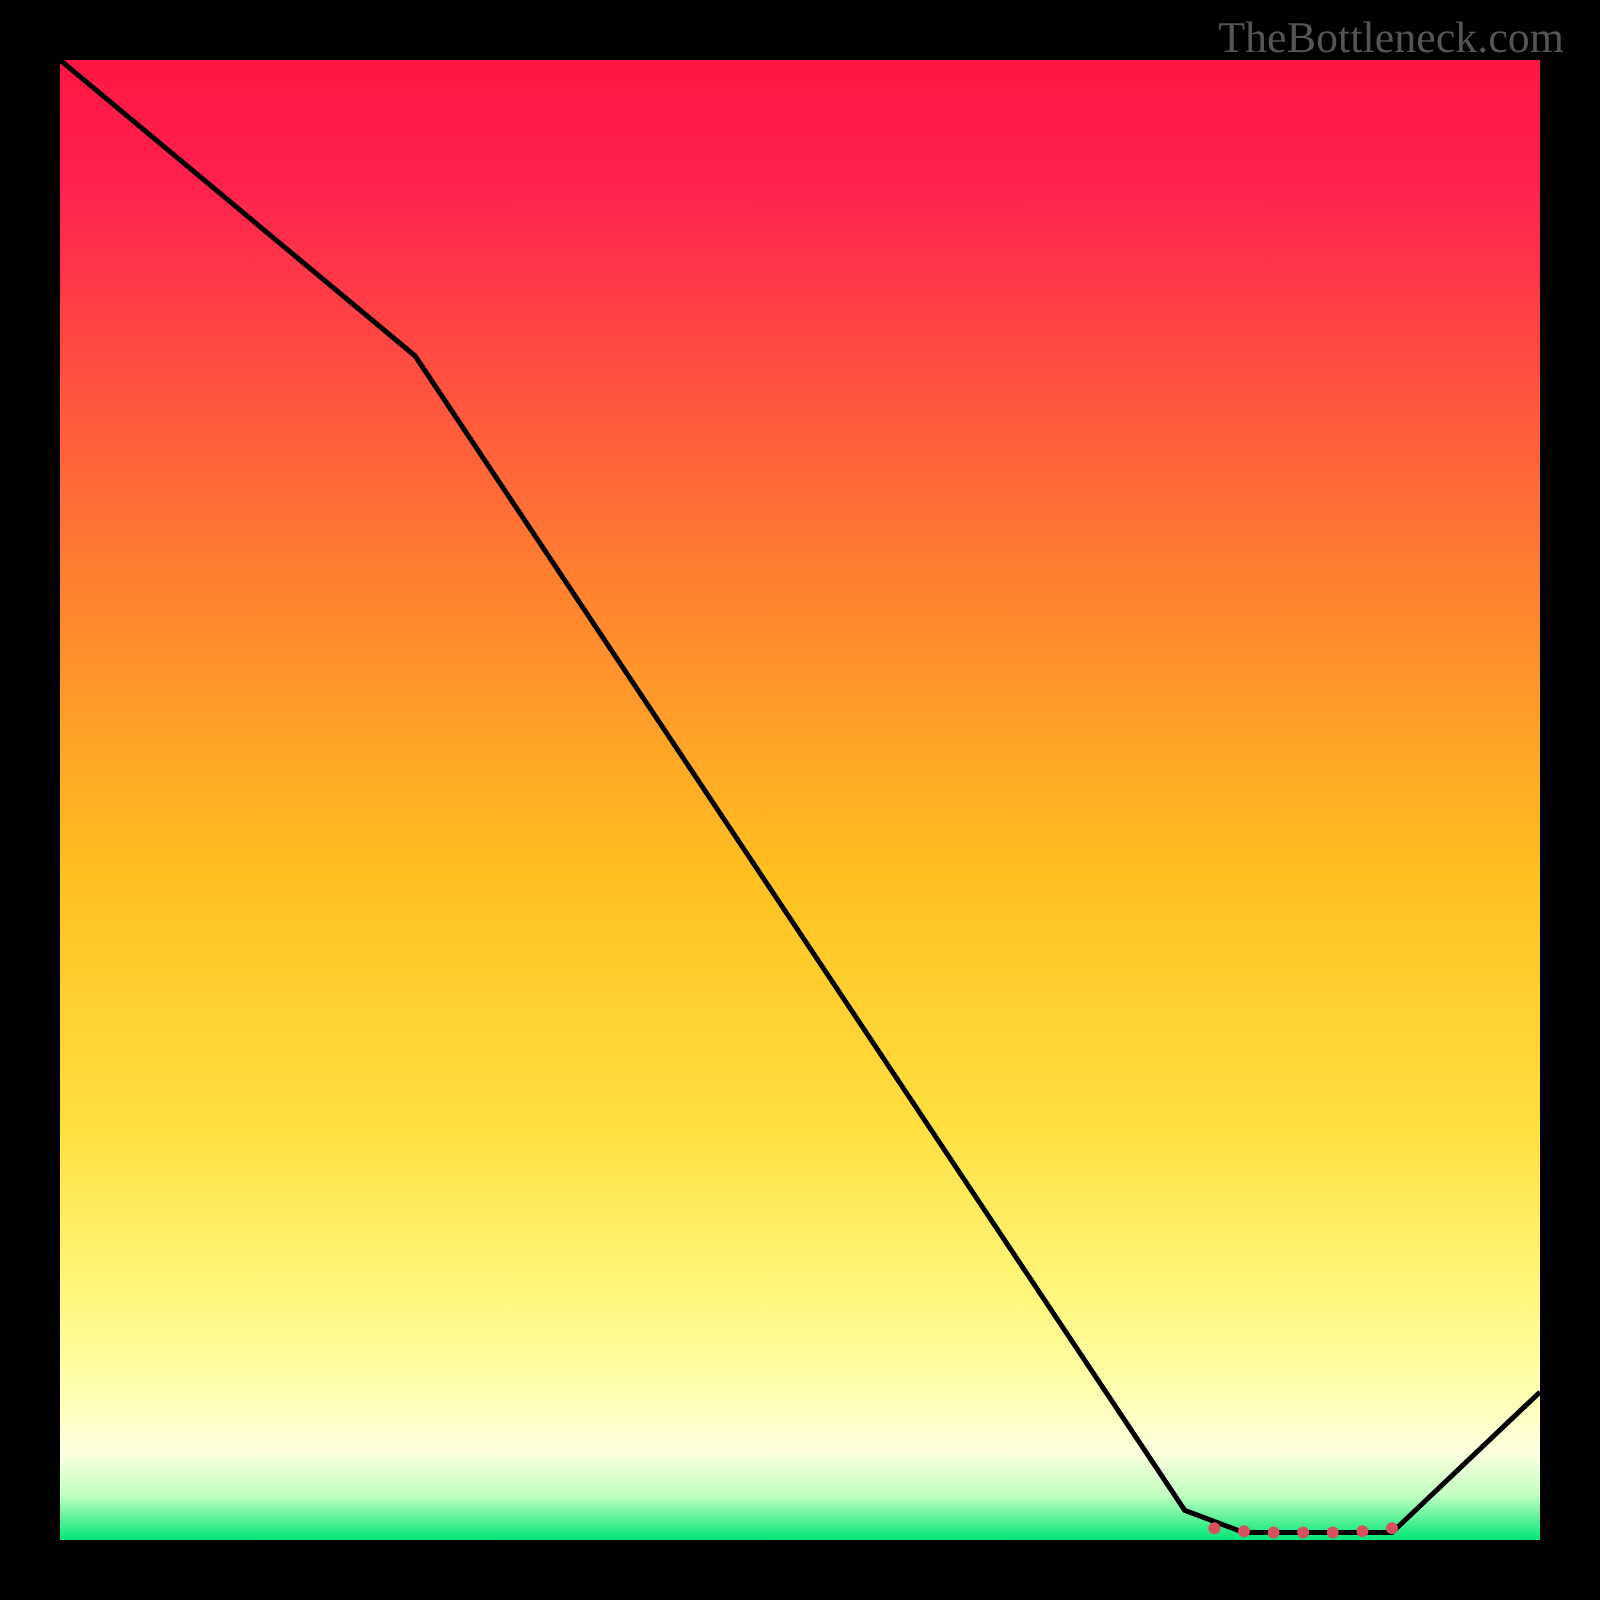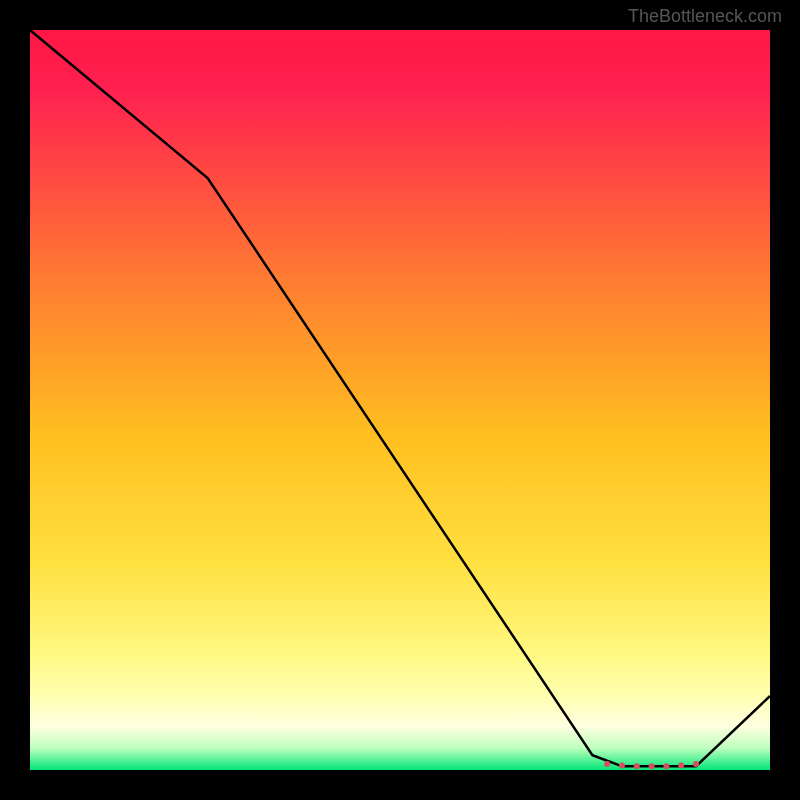--- a/index.html
+++ b/index.html
@@ -8,23 +8,24 @@
     height: 800px;
     background: #000;
     position: relative;
     font-family: Arial, sans-serif;
   }
   .watermark {
     position: absolute;
     top: 6px;
     right: 18px;
     color: #555;
-    font-size: 18px;
+    font-size: 22px;
     font-weight: 500;
     z-index: 10;
+    font-family: Liberation Serif, serif;
   }
   .plot-area {
     position: absolute;
     left: 30px;
     top: 30px;
     width: 740px;
     height: 740px;
   }
   .gradient-bg {
     position: absolute;

